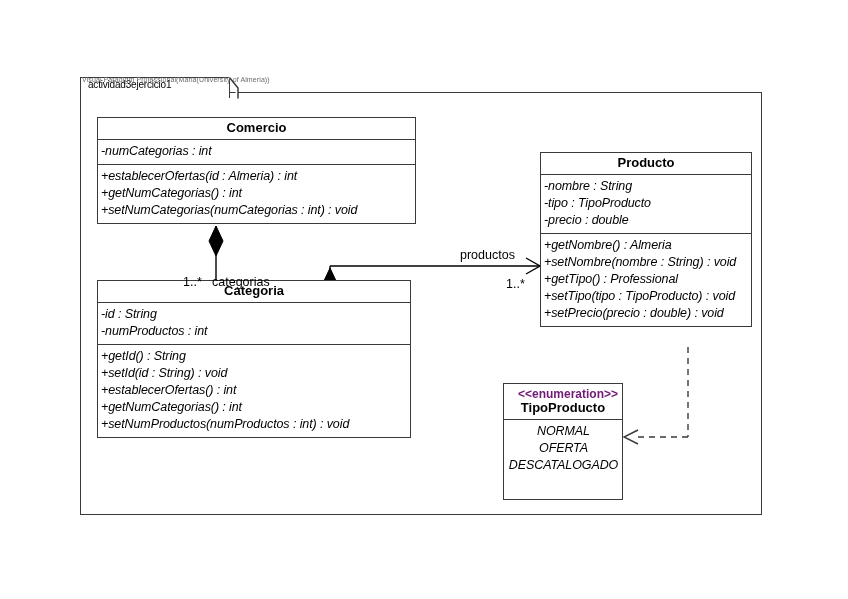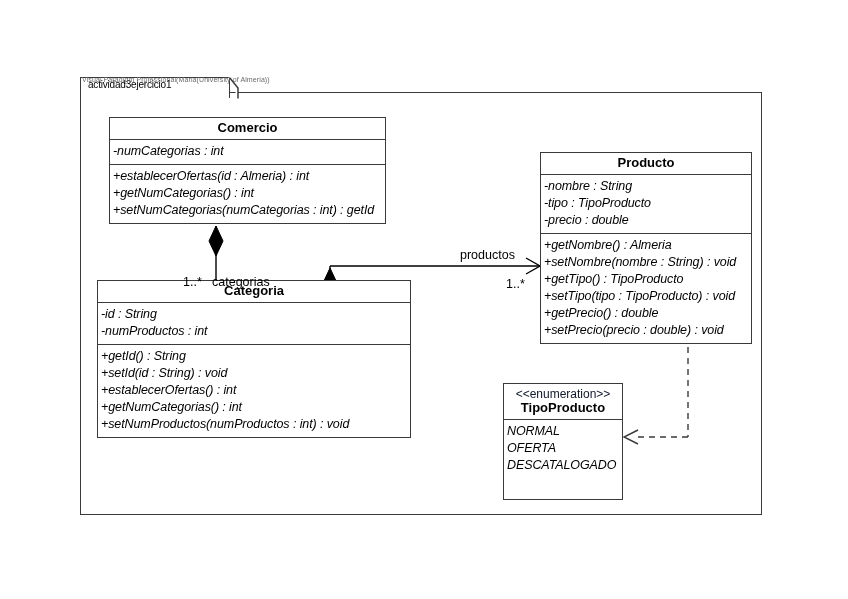--- a/index.html
+++ b/index.html
@@ -74,25 +74,25 @@
   .uml-name {
     text-align: center;
     font-weight: bold;
     font-size: 13px;
     color: #000;
     padding: 3px 4px 4px 4px;
     border-bottom: 1.5px solid #3a3a3a;
     line-height: 14px;
   }
   .uml-stereo {
-    text-align: center;
+    text-align: right;
     font-size: 12px;
-    color: #0f172a;
+    color: #701a75;
     line-height: 14px;
-    font-weight: normal;
+    font-weight: bold;
   }
   .uml-compartment {
     padding: 3px 2px 4px 3px;
     border-bottom: 1.5px solid #3a3a3a;
     font-style: italic;
   }
   .uml-compartment:last-child {
     border-bottom: none;
   }
   .uml-member {
@@ -147,29 +147,29 @@
     <polygon points="330,298 337,283 330,268 323,283" fill="#000000" stroke="#000000" stroke-width="1"></polygon>
 
     <path d="M 526 258 L 540 266 L 526 274" fill="none" stroke="#000000" stroke-width="1.4"></path>
 
     <line x1="688" y1="347" x2="688" y2="437" stroke="#3a3a3a" stroke-width="1.4" stroke-dasharray="6,5"></line>
     <line x1="688" y1="437" x2="638" y2="437" stroke="#3a3a3a" stroke-width="1.4" stroke-dasharray="6,5"></line>
 
     <path d="M 638 430 L 624 437 L 638 444" fill="none" stroke="#3a3a3a" stroke-width="1.4"></path>
   </svg>
 
-  <div class="uml-class" style="left:97px; top:117px; width:277px;margin-left:12px;">
+  <div class="uml-class" style="left:97px; top:117px; width:319px;">
     <div class="uml-name">Comercio</div>
     <div class="uml-compartment">
       <div class="uml-member">-numCategorias : int</div>
     </div>
     <div class="uml-compartment">
       <div class="uml-member">+establecerOfertas(id : Almeria) : int</div>
       <div class="uml-member">+getNumCategorias() : int</div>
-      <div class="uml-member">+setNumCategorias(numCategorias : int) : getId</div>
+      <div class="uml-member">+setNumCategorias(numCategorias : int) : void</div>
     </div>
   </div>
 
   <div class="uml-class" style="left:97px; top:280px; width:314px;">
     <div class="uml-name">Categoria</div>
     <div class="uml-compartment">
       <div class="uml-member">-id : String</div>
       <div class="uml-member">-numProductos : int</div>
     </div>
     <div class="uml-compartment">
@@ -184,33 +184,32 @@
   <div class="uml-class" style="left:540px; top:152px; width:212px;">
     <div class="uml-name">Producto</div>
     <div class="uml-compartment">
       <div class="uml-member">-nombre : String</div>
       <div class="uml-member">-tipo : TipoProducto</div>
       <div class="uml-member">-precio : double</div>
     </div>
     <div class="uml-compartment">
       <div class="uml-member">+getNombre() : Almeria</div>
       <div class="uml-member">+setNombre(nombre : String) : void</div>
-      <div class="uml-member">+getTipo() : TipoProducto</div>
+      <div class="uml-member">+getTipo() : Professional</div>
       <div class="uml-member">+setTipo(tipo : TipoProducto) : void</div>
-      <div class="uml-member">+getPrecio() : double</div>
       <div class="uml-member">+setPrecio(precio : double) : void</div>
     </div>
   </div>
 
   <div class="uml-class" style="left:503px; top:383px; width:120px;">
     <div class="uml-name">
       <div class="uml-stereo">&lt;&lt;enumeration&gt;&gt;</div>
       <div>TipoProducto</div>
     </div>
-    <div class="uml-compartment" style="border-bottom:none; min-height:72px;">
+    <div class="uml-compartment" style="border-bottom:none; min-height:72px;text-align:center;">
       <div class="uml-member">NORMAL</div>
       <div class="uml-member">OFERTA</div>
       <div class="uml-member">DESCATALOGADO</div>
     </div>
   </div>
 
   <div class="edge-label" style="left:183px; top:275px;">1..*</div>
   <div class="edge-label" style="left:212px; top:275px;">categorias</div>
 
   <div class="edge-label" style="left:460px; top:248px;">productos</div>

